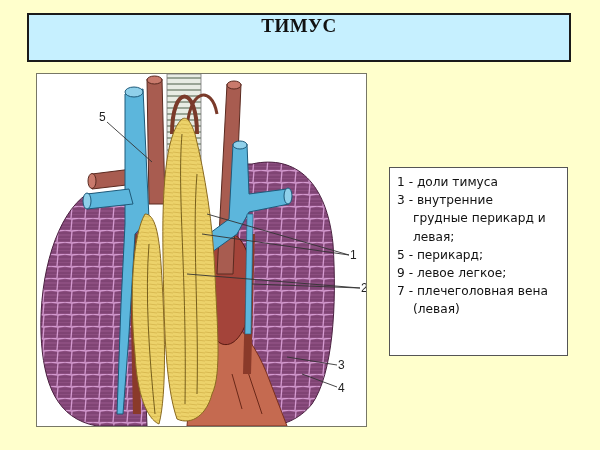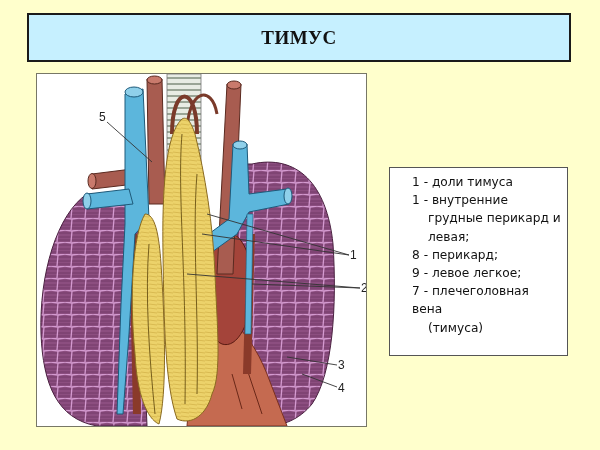--- a/index.html
+++ b/index.html
@@ -16,21 +16,21 @@
     }
     .title-bar {
       position: absolute;
       left: 27px;
       top: 13px;
       width: 540px;
       height: 45px;
       background: #c6f0ff;
       border: 2px solid #1a1a1a;
       display: flex;
-      align-items: center;
+      align-items: flex-start;
       justify-content: center;
     }
     .title-text {
       font-family: "Liberation Serif", serif;
       font-weight: bold;
       font-size: 19px;
       color: #111;
       letter-spacing: 0.5px;
     }
     .figure-box {
@@ -51,21 +51,21 @@
     }
     .legend-box {
       position: absolute;
       left: 389px;
       top: 167px;
       width: 179px;
       height: 189px;
       background: #ffffff;
       border: 1px solid #555555;
       box-sizing: border-box;
-      padding: 5px 6px 4px 22px;
+      padding: 5px 6px 4px 7px;
       font-family: "DejaVu Sans", sans-serif;
       font-size: 12.2px;
       line-height: 18.2px;
       color: #111;
     }
     .legend-item {
       display: block;
     }
     .legend-item .cont {
       display: block;
@@ -157,27 +157,27 @@
   <span class="label-num" style="left:324px; top:207px;">2</span>
   <span class="label-num" style="left:301px; top:284px;">3</span>
   <span class="label-num" style="left:301px; top:307px;">4</span>
 </div>
 
 <div class="legend-box">
   <div class="legend-item">
     <span>1 - доли тимуса</span>
   </div>
   <div class="legend-item">
-    <span>1 - внутренние</span>
+    <span>3 - внутренние</span>
     <span class="cont">грудные перикард и</span>
     <span class="cont">левая;</span>
   </div>
   <div class="legend-item">
-    <span>8 - перикард;</span>
+    <span>5 - перикард;</span>
   </div>
   <div class="legend-item">
     <span>9 - левое легкое;</span>
   </div>
   <div class="legend-item">
     <span>7 - плечеголовная вена</span>
-    <span class="cont">(тимуса)</span>
+    <span class="cont">(левая)</span>
   </div>
 </div>
 
 </body></html>

